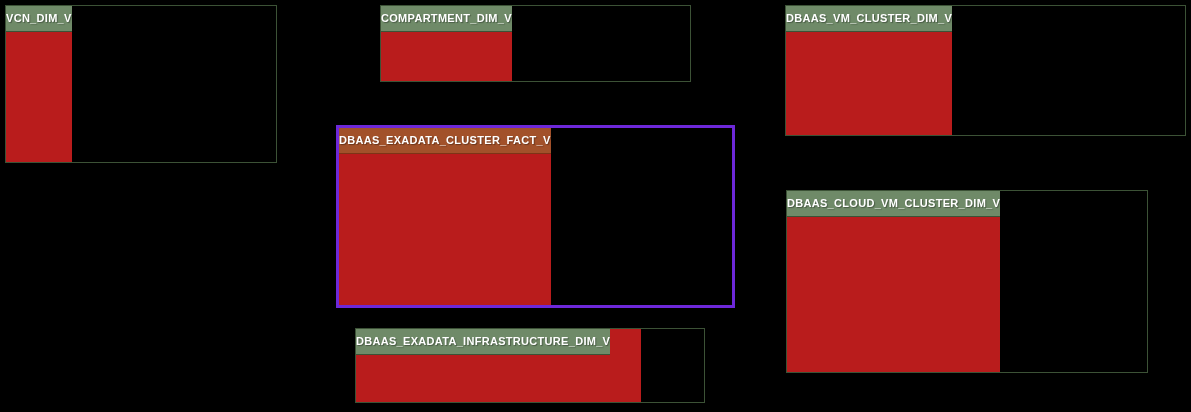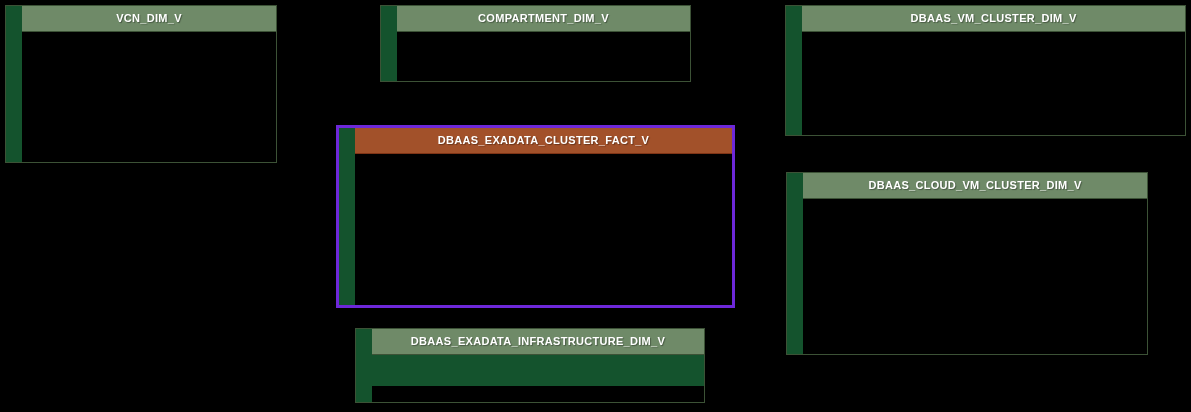--- a/index.html
+++ b/index.html
@@ -11,24 +11,23 @@
     position: relative;
     width: 1191px;
     height: 412px;
     background: #000000;
     overflow: hidden;
     font-family: "Liberation Sans", sans-serif;
   }
   .entity {
     position: absolute;
     box-sizing: border-box;
-    background: #14532d;
+    background: #b91c1c;
     display: flex;
-    flex-direction: column;
-    padding-left: 16px;
+    flex-direction: row;
   }
   .entity.dim  { border: 1px solid #3c5236; }
   .entity.fact { border: 3px solid #6d28d9; }
   .entity-header {
     box-sizing: border-box;
     height: 26px;
     line-height: 24px;
     text-align: center;
     font-size: 11px;
     font-weight: bold;
@@ -65,21 +64,21 @@
     <div class="entity-header">DBAAS_VM_CLUSTER_DIM_V</div>
     <div class="entity-body"></div>
   </div>
 
   <div class="entity fact" style="left:336px; top:125px; width:399px; height:183px;">
     <div class="entity-header">DBAAS_EXADATA_CLUSTER_FACT_V</div>
     <div class="entity-body"></div>
   </div>
 
 
-  <div class="entity dim" style="left:786px; top:172px; width:362px; height:183px;">
+  <div class="entity dim" style="left:786px; top:190px; width:362px; height:183px;">
     <div class="entity-header">DBAAS_CLOUD_VM_CLUSTER_DIM_V</div>
     <div class="entity-body"></div>
   </div>
 
   <div class="entity dim" style="left:355px; top:328px; width:350px; height:75px;gap:31px;">
     <div class="entity-header">DBAAS_EXADATA_INFRASTRUCTURE_DIM_V</div>
     <div class="entity-body"></div>
   </div>
 
 </div>

